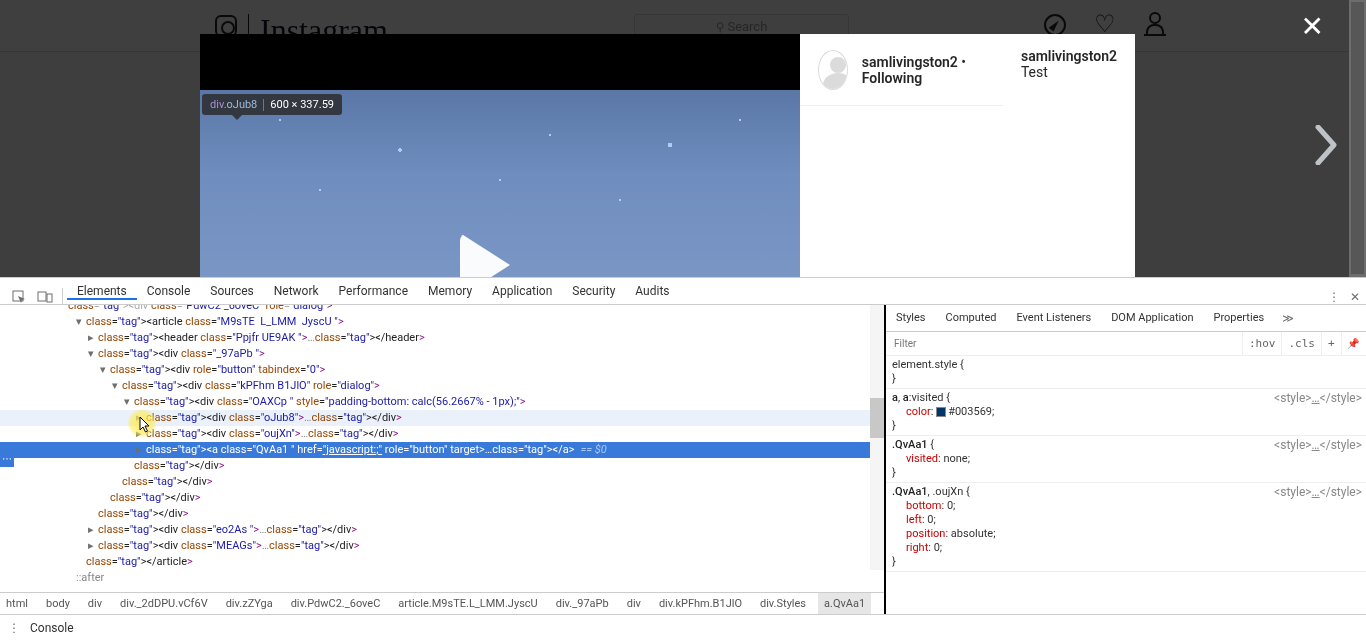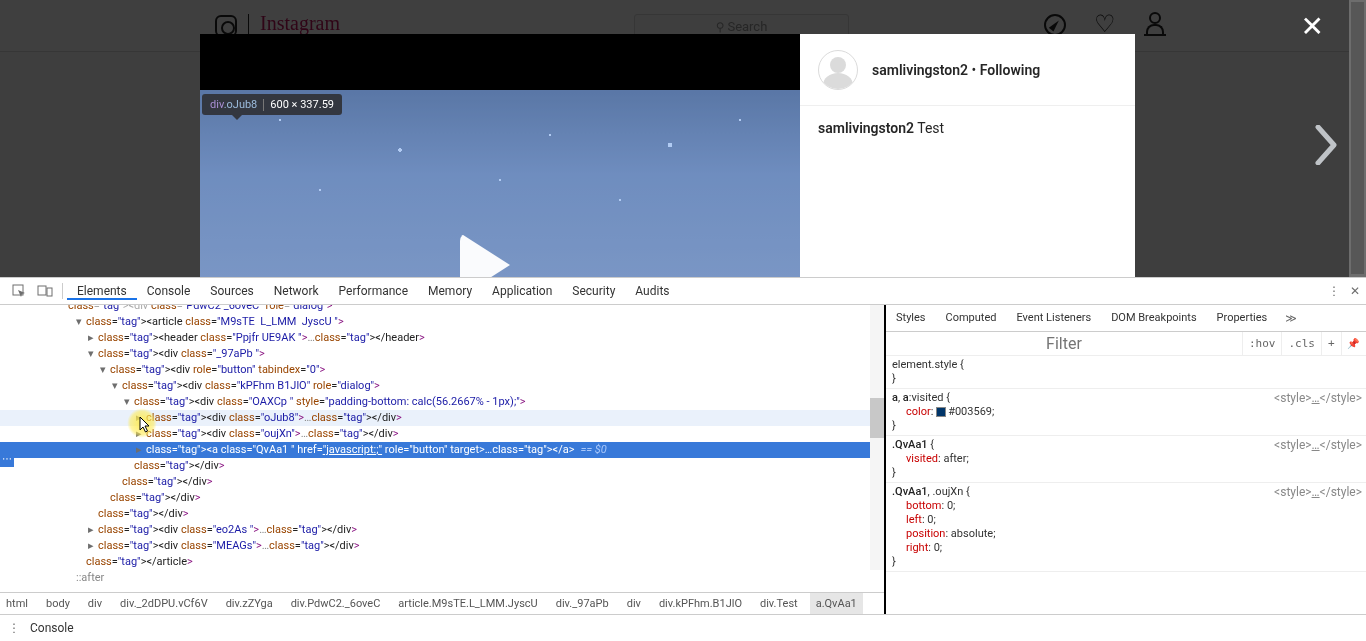--- a/index.html
+++ b/index.html
@@ -4,21 +4,21 @@
 <style>
   * { box-sizing: border-box; margin: 0; padding: 0; font-family: -apple-system, BlinkMacSystemFont, "Segoe UI", Roboto, Helvetica, Arial, sans-serif; }
   html, body { width: 1366px; height: 641px; overflow: hidden; background: #fff; }
 
   .top-pane { position: relative; width: 100%; height: 277px; background: #fff; overflow: hidden; }
   .insta-bg { position: absolute; inset: 0; background: #fafafa; filter: brightness(0.55); }
   .insta-nav { position: absolute; top:0; left:0; right:0; height: 52px; border-bottom: 1px solid #dbdbdb; background: #fff; }
   .insta-nav .cam-icon { position: absolute; left: 215px; top: 15px; width: 22px; height: 22px; border: 2px solid #262626; border-radius: 6px; }
   .insta-nav .cam-icon::after { content:""; position:absolute; left:4px; top:4px; width:10px; height:10px; border:2px solid #262626; border-radius:50%; }
   .insta-nav .divider-v { position:absolute; left: 248px; top:14px; height: 24px; border-left:1px solid #262626; }
-  .insta-nav .wordmark { position:absolute; left: 260px; top:12px; font-family: cursive; font-size: 20px; color:#be185d; }
+  .insta-nav .wordmark { position:absolute; left: 260px; top:12px; font-family: cursive; font-size: 32px; color:#0f172a; }
   .insta-nav .search-box { position:absolute; left: 634px; top:14px; width: 215px; height: 26px; background:#fafafa; border:1px solid #dbdbdb; border-radius:3px; text-align:center; color:#999; font-size:13px; line-height:24px; }
   .insta-nav .nav-icons { position:absolute; right: 200px; top:14px; display:flex; gap: 28px; color:#262626; }
   .compass-icon, .heart-icon, .person-icon { width:22px; height:22px; display:inline-block; position:relative; }
   .compass-icon { border:2px solid #262626; border-radius:50%; }
   .compass-icon::after { content:""; position:absolute; left:6px; top:3px; width:0; height:0; border-left:3px solid transparent; border-right:3px solid transparent; border-bottom:12px solid #262626; transform: rotate(40deg); }
   .heart-icon::before { content:"\2661"; font-size:24px; position:absolute; top:-4px; }
   .person-icon { border:2px solid #262626; border-radius:50% 50% 0 0; border-top:none; border-left:none; border-right:none; }
   .person-icon::before { content:""; position:absolute; left:5px; top:-2px; width:8px; height:8px; border:2px solid #262626; border-radius:50%; }
   .person-icon::after { content:""; position:absolute; left:2px; top:10px; width:14px; height:8px; border:2px solid #262626; border-bottom:none; border-radius: 8px 8px 0 0; }
 
@@ -43,37 +43,37 @@
   .highlight-overlay { position:absolute; left:0; top:56px; width: 600px; bottom:0; background: rgba(120,160,220,0.35); outline: none; }
   .insp-tooltip { position:absolute; left: 2px; top: 60px; background: #333740; color:#fff; font-size: 11px; font-family: Menlo, Consolas, monospace; padding: 4px 8px; border-radius:3px; display:flex; align-items:center; gap: 6px; z-index: 5; }
   .insp-tooltip .el-name { color: #a98fd4; }
   .insp-tooltip .el-class { color: #9bbbdc; }
   .insp-tooltip .sep { width:1px; height: 12px; background:#777; }
   .insp-tooltip .dims { color: #fff; }
   .insp-tooltip::after { content:""; position:absolute; left: 30px; bottom:-5px; width:0; height:0; border-left:5px solid transparent; border-right:5px solid transparent; border-top:5px solid #333740; }
 
   .play-btn { position:absolute; left: 260px; bottom: -20px; width:0; height:0; border-left: 50px solid rgba(255,255,255,0.96); border-top: 32px solid transparent; border-bottom:32px solid transparent; border-radius: 8px; }
 
-  .side-panel { flex:1; background:#fff; display:flex; flex-direction:column; }
+  .side-panel { flex:1; background:#fff; display:flex; }
   .side-header { height: 72px; display:flex; align-items:center; padding: 0 18px; gap: 14px; border-bottom: 1px solid #efefef; }
   .avatar { width: 40px; height:40px; border-radius:50%; background:#fff; position:relative; border: 1px solid #dbdbdb; overflow:hidden; }
   .avatar::before { content:""; position:absolute; left:11px; top:6px; width:16px; height:16px; background:#dbdbdb; border-radius:50%; }
   .avatar::after { content:""; position:absolute; left:4px; top:22px; width:30px; height:24px; background:#dbdbdb; border-radius: 50% 50% 0 0; }
   .user-line { font-size: 14px; color:#262626; }
   .user-line b { font-weight:600; }
   .follow-link { font-weight:600; color:#262626; }
   .side-caption { padding: 14px 18px; font-size: 14px; color:#262626; }
   .side-caption b { font-weight:600; }
 
   .next-chevron { position:absolute; right: 26px; top: 125px; color: #b9bdc1; z-index: 11; cursor:pointer; }
   .next-chevron svg { width: 28px; height: 40px; }
 
   
   .devtools { position:absolute; left:0; top: 277px; right:0; bottom:0; display:flex; flex-direction:column; background:#fff; border-top: 1px solid #ccc; font-family: "Segoe UI", Arial, sans-serif; font-size: 12px; color:#333; }
-  .dt-tabs { height: 27px; border-bottom:1px solid #ccc; display:flex; align-items:center; padding-left: 6px; gap: 0; }
+  .dt-tabs { height: 27px; border-bottom:1px solid #ccc; display:flex; align-items:flex-end; padding-left: 6px; gap: 0; }
   .dt-tabs .tool-icon { width: 26px; text-align:center; color:#6e6e6e; cursor:pointer; }
   .dt-tabs .tool-icon svg { vertical-align: middle; }
   .dt-tabs .tab { padding: 0 10px; line-height: 26px; cursor:pointer; color:#333; }
   .dt-tabs .tab.active { border-bottom: 2px solid #1a73e8; color:#333; margin-bottom:-1px; }
   .dt-tabs .spacer { flex:1; }
   .dt-tabs .right-tools { padding-right: 6px; display:flex; gap: 10px; color:#6e6e6e; }
 
   .dt-body { flex:1; display:flex; min-height:0; }
   .dom-panel { width: 884px; display:flex; flex-direction:column; min-height:0; }
   .dom-tree { flex:1; overflow:hidden; font-family: Menlo, Consolas, monospace; font-size: 11px; line-height: 16px; color:#222; padding-top: 2px; position:relative; }
@@ -97,21 +97,21 @@
   .crumbs { height: 22px; border-top:1px solid #ccc; display:flex; align-items:center; font-size: 11px; font-family: Menlo, Consolas, monospace; color:#555; overflow:hidden; }
   .crumbs span { padding: 0 6px; line-height: 22px; }
   .crumbs span.active { background:#e6e6e6; }
 
   .styles-panel { flex:1; border-left: 2px solid #000000; display:flex; flex-direction:column; min-height:0; font-size: 11px; }
   .styles-tabs { height: 27px; border-bottom: 1px solid #ccc; display:flex; align-items:center; overflow:hidden; }
   .styles-tabs .stab { padding: 0 10px; line-height:26px; cursor:pointer; white-space:nowrap; }
   .styles-tabs .stab.active { border-bottom: 2px solid #666; margin-bottom:-1px; }
   .styles-tabs .overflow { padding: 0 8px; color:#666; }
   .filter-row { height: 24px; border-bottom:1px solid #eee; display:flex; align-items:center; }
-  .filter-row input { flex:1; border:none; padding:0 8px; font-size:16px; outline:none; height: 100%; text-align: center; }
+  .filter-row input { flex:1; border:none; padding:0 8px; font-size:10px; outline:none; height: 100%; }
   .filter-row .ftool { padding: 0 6px; color:#666; border-left:1px solid #eee; line-height:24px; cursor:pointer; font-family: Menlo, Consolas, monospace; font-size: 11px; }
   .filter-row .pin::before { content:"\01F4CC"; font-size: 10px; }
   .styles-body { flex:1; overflow:hidden; font-family: Menlo, Consolas, monospace; font-size: 11px; line-height: 14px; }
   .rule { padding: 2px 20px 2px 6px; border-bottom:1px solid #eee; position:relative; }
   .rule .src { position:absolute; right: 4px; top: 2px; color:#888; font-size: 12px; }
   .rule .src .underline { text-decoration: underline; }
   .selector { color:#333; }
   .selector .matched { color:#222; font-weight: 500; }
   .prop { padding-left: 14px; }
   .prop .pn { color:#c80000; }
@@ -253,32 +253,32 @@
           <span>div.PdwC2._6oveC</span>
           <span style="padding: 0px; color: rgb(187, 187, 187); width: 6px;"></span>
           <span>article.M9sTE.L_LMM.JyscU</span>
           <span style="padding: 0px; color: rgb(187, 187, 187); width: 6px;"></span>
           <span>div._97aPb</span>
           <span style="padding: 0px; color: rgb(187, 187, 187); width: 6px;"></span>
           <span>div</span>
           <span style="padding: 0px; color: rgb(187, 187, 187); width: 6px;"></span>
           <span>div.kPFhm.B1JlO</span>
           <span style="padding: 0px; color: rgb(187, 187, 187); width: 6px;"></span>
-          <span>div.Test</span>
+          <span>div.Styles</span>
           <span style="padding: 0px; color: rgb(187, 187, 187); width: 6px;"></span>
           <span class="active">a.QvAa1</span>
         </div>
     </div>
 
     <div class="styles-panel">
       <div class="styles-tabs" id="styles-tabs">
       <span class="stab active">Styles</span>
           <span class="stab">Computed</span>
           <span class="stab">Event Listeners</span>
-          <span class="stab">DOM Breakpoints</span>
+          <span class="stab">DOM Application</span>
           <span class="stab">Properties</span>
           <span class="overflow">≫</span>
         </div>
       <div class="filter-row">
         <input placeholder="Filter" style="">
         <span class="ftool">:hov</span>
         <span class="ftool">.cls</span>
         <span class="ftool">+</span>
         <span class="ftool pin"></span>
       </div>
@@ -289,21 +289,21 @@
           </div>
           <div class="rule">
             <span class="src">&lt;style&gt;<span class="underline">…</span>&lt;/style&gt;</span>
             <div class="selector"><span class="matched">a</span>, <span class="matched">a</span>:visited {</div>
             <div class="prop"><span class="pn">color</span>: <span class="swatch" style="background:#003569"></span><span class="pv">#003569</span>;</div>
             <div>}</div>
           </div>
           <div class="rule">
             <span class="src">&lt;style&gt;<span class="underline">…</span>&lt;/style&gt;</span>
             <div class="selector"><span class="matched">.QvAa1</span> {</div>
-            <div class="prop"><span class="pn">visited</span>: <span class="pv">after</span>;</div>
+            <div class="prop"><span class="pn">visited</span>: <span class="pv">none</span>;</div>
             <div>}</div>
           </div>
           <div class="rule">
             <span class="src">&lt;style&gt;<span class="underline">…</span>&lt;/style&gt;</span>
             <div class="selector"><span class="matched">.QvAa1</span>, .oujXn {</div>
             <div class="prop"><span class="pn">bottom</span>: <span class="pv">0</span>;</div>
             <div class="prop"><span class="pn">left</span>: <span class="pv">0</span>;</div>
             <div class="prop"><span class="pn">position</span>: <span class="pv">absolute</span>;</div>
             <div class="prop"><span class="pn">right</span>: <span class="pv">0</span>;</div>
             <div>}</div>

